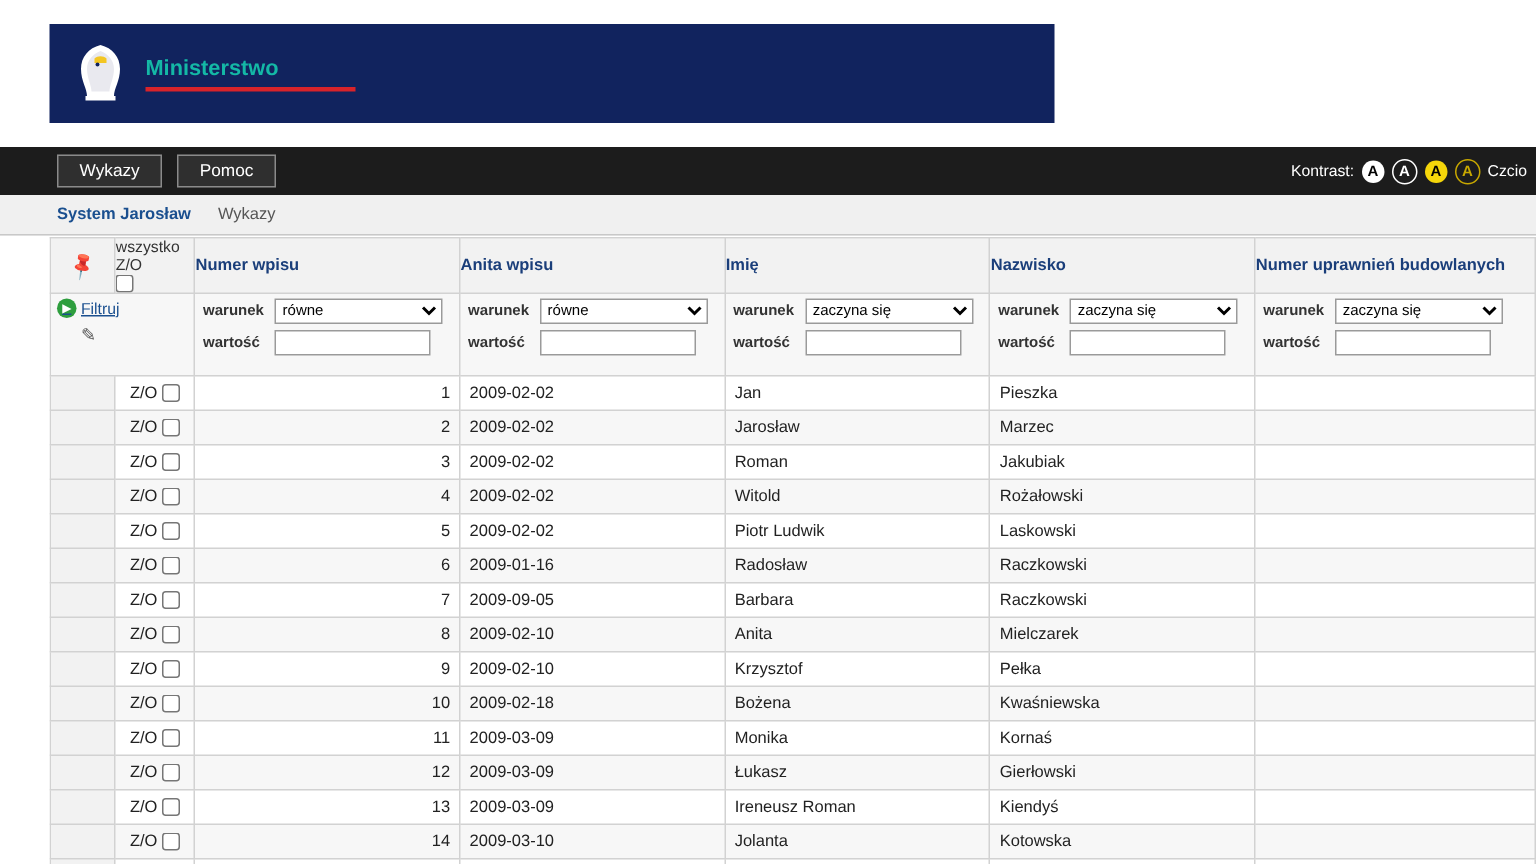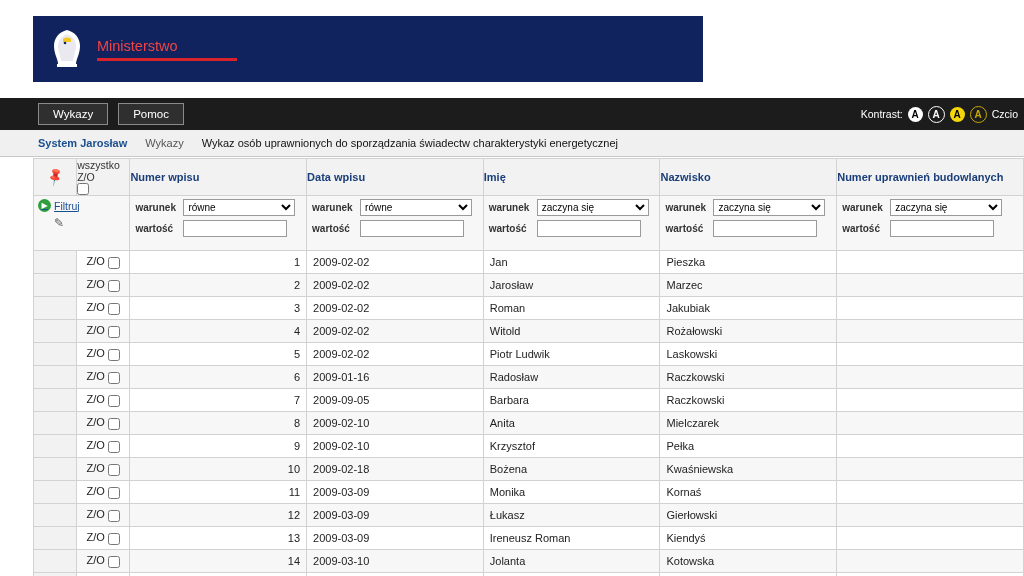--- a/index.html
+++ b/index.html
@@ -34,24 +34,24 @@
   }
   .eagle {
     width: 44px;
     height: 46px;
     margin-left: 12px;
     margin-right: 8px;
     position: relative;
     flex: none;
   }
   .ministry {
-    color: #ef4444;
+    color: #14b8a6;
     font-size: 14.5px;
     line-height: 17px;
-    font-weight: normal;
+    font-weight: bold;
     position: relative;
     padding-bottom: 6px;
     width: 150px;
   }
   .ministry .underline {
     position: absolute;
     left: 0;
     bottom: 0;
     width: 140px;
     height: 3px;
@@ -307,37 +307,36 @@
       <span class="c-circle c-b">A</span>
       <span class="c-circle c-c">A</span>
       <span class="c-circle c-d">A</span>
       <span class="c-label">Czcio</span>
     </div>
   </div>
 
   <div class="breadcrumb">
     <span class="bc-item-1">System Jarosław</span>
     <span class="bc-item-2">Wykazy</span>
-    <span class="bc-title">Wykaz osób uprawnionych do sporządzania świadectw charakterystyki energetycznej</span>
   </div>
 
   <div class="table-area">
     <table class="grid">
       <thead>
         <tr>
           <th class="col-pin">
             <span class="pin-icon">📌</span>
           </th>
           <th class="col-all">
             <span>wszystko</span>
             <span>Z/O</span>
             <input class="all-check" type="checkbox" style="">
           </th>
           <th class="col-num">Numer wpisu</th>
-          <th class="col-date">Data wpisu</th>
+          <th class="col-date">Anita wpisu</th>
           <th class="col-first">Imię</th>
           <th class="col-last">Nazwisko</th>
           <th class="col-perm">Numer uprawnień budowlanych</th>
         </tr>
       </thead>
       <tbody>
 
         <tr class="filter-row">
           <td colspan="2" style="padding-left:4px;">
             <div class="filtruj">

